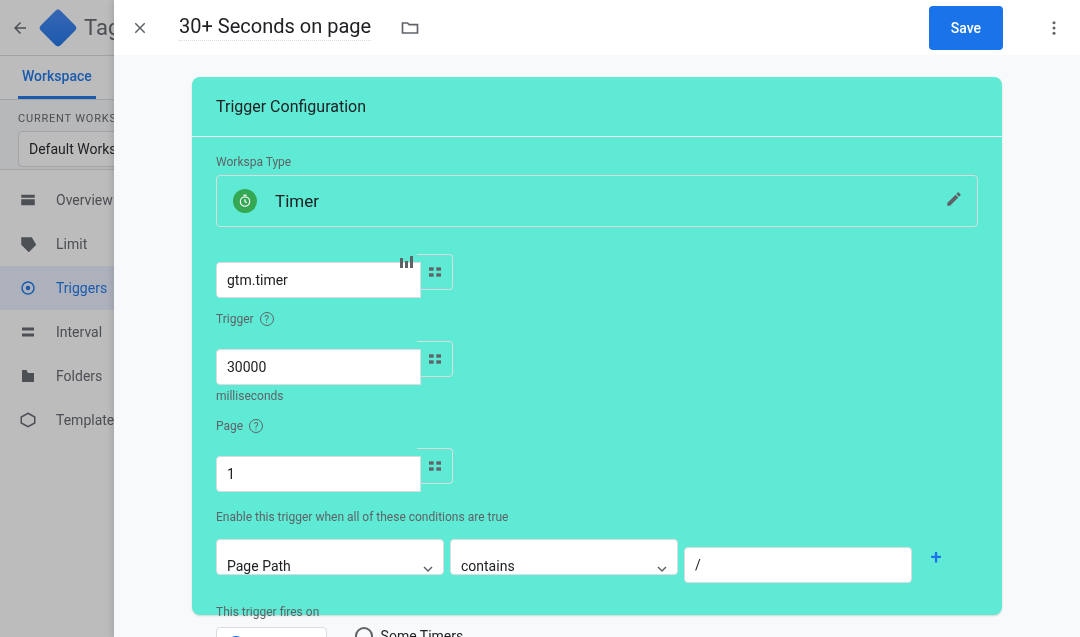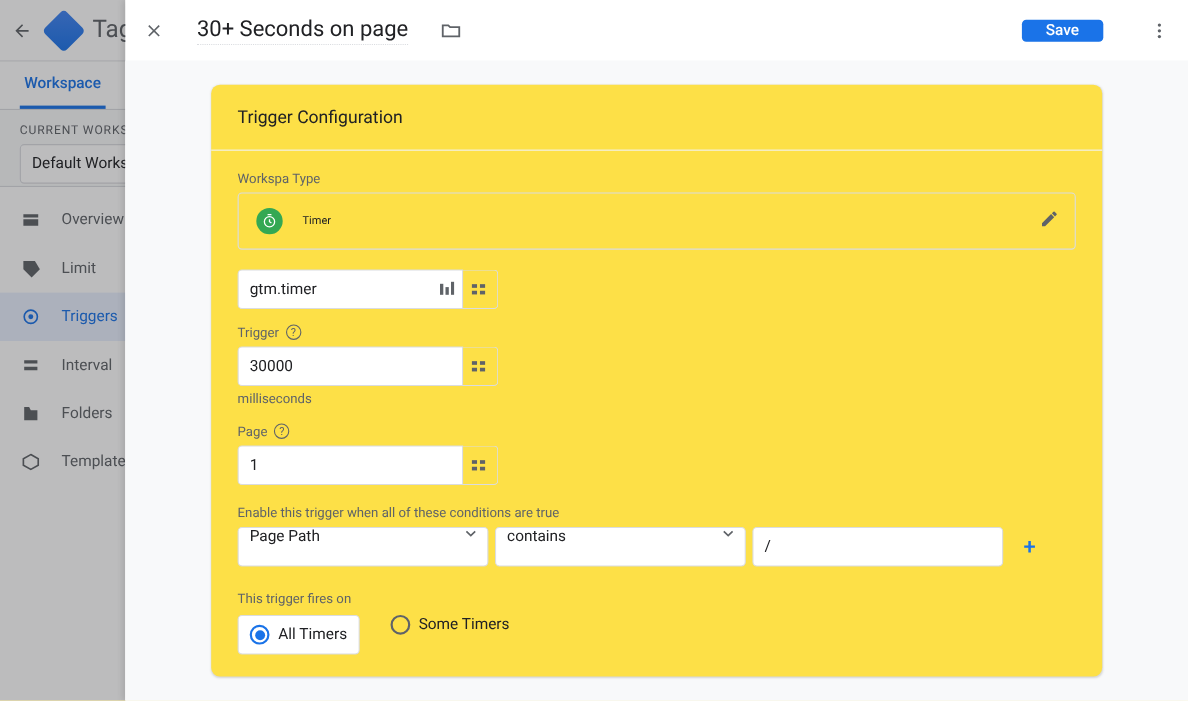--- a/index.html
+++ b/index.html
@@ -35,49 +35,49 @@
 
   
   .scrim{position:absolute;top:0;left:114px;right:0;bottom:0;background:#fff;box-shadow:-2px 0 6px rgba(0,0,0,0.12);}
   .scrim-left{position:absolute;top:0;left:0;width:114px;height:100%;background:rgba(32,33,36,0.3);pointer-events:none;}
 
   .modal-header{height:55px;display:flex;align-items:center;padding:0 14px;gap:27px;}
   .modal-header .close{width:24px;height:24px;cursor:pointer;display:flex;align-items:center;justify-content:center;border-radius:50%;color:#5f6368;}
   .modal-title{font-size:20px;color:#202124;border-bottom:1px dotted var(--border);padding-bottom:2px;outline:none;}
   .folder-ic{width:24px;height:24px;color:#5f6368;cursor:pointer;display:flex;align-items:center;justify-content:center;}
   .sp{flex:1;}
-  .save-btn{background:var(--blue);color:#fff;border:none;height:20px;padding:0 22px;border-radius:4px;font-size:14px;font-weight:500;cursor:pointer;}
+  .save-btn{background:var(--blue);color:#fff;border:none;height:44px;padding:0 22px;border-radius:4px;font-size:14px;font-weight:500;cursor:pointer;}
   .more{width:24px;height:24px;display:flex;align-items:center;justify-content:center;cursor:pointer;color:#5f6368;margin-left:12px;}
 
   .modal-body{position:absolute;top:55px;left:0;right:0;bottom:0;background:#f8f9fa;display:flex;justify-content:center;padding:22px 0;}
-  .card{width:810px;background:#fde047;border-radius:8px;box-shadow:0 1px 2px rgba(60,64,67,.2);padding:0;}
+  .card{width:810px;background:#5eead4;border-radius:8px;box-shadow:0 1px 2px rgba(60,64,67,.2);padding:0;}
   .card-title{font-size:16px;color:#202124;padding:20px 24px;border-bottom:1px solid #f1f3f4;}
   .card-content{padding:18px 24px 24px;}
 
   .lbl{font-size:12px;color:var(--text-light);margin-bottom:6px;display:flex;align-items:center;gap:6px;}
   .help{width:14px;height:14px;border:1.2px solid var(--text-light);border-radius:50%;display:inline-flex;align-items:center;justify-content:center;font-size:10px;color:var(--text-light);cursor:help;}
 
   .type-box{border:1px solid var(--border);border-radius:4px;height:52px;display:flex;align-items:center;padding:0 16px;gap:18px;margin-bottom:18px;position:relative;}
   .timer-badge{width:24px;height:24px;border-radius:50%;background:var(--timer-green);display:flex;align-items:center;justify-content:center;}
   .timer-badge svg{width:14px;height:14px;fill:#fff;}
-  .type-name{font-size:10px;color:#202124;}
+  .type-name{font-size:17px;color:#202124;}
   .edit-ic{position:absolute;right:14px;color:#5f6368;cursor:pointer;}
 
   .field-row{display:flex;align-items:center;margin-bottom:4px;}
   .input-wrap{position:relative;width:205px;}
-  .tinput{width:100%;height:36px;border:1px solid var(--border);border-radius:4px;padding:0 10px;font-size:14px;color:#202124;outline:none;}
+  .tinput{width:100%;height:36px;border:1px solid var(--border);border-radius:4px;padding:0 10px;font-size:14px;color:#202124;outline:none;margin-top:17px;}
   .stacked{position:absolute;right:8px;top:10px;width:14px;height:14px;color:#5f6368;}
   .var-btn{width:36px;height:36px;border:1px solid var(--border);border-left:none;border-radius:0 4px 4px 0;display:flex;align-items:center;justify-content:center;cursor:pointer;color:#5f6368;margin-left:-4px;}
   .input-wrap.has-adj .tinput{border-radius:4px 0 0 4px;}
   .hint{font-size:12px;color:var(--text-light);margin:4px 0 16px;}
 
   .section-gap{margin-top:8px;}
   
   .cond-row{display:flex;gap:6px;align-items:center;margin-top:6px;}
-  .sel{height:36px;border:1px solid var(--border);border-radius:4px;background:#fff;padding:0 10px;font-size:14px;color:#202124;display:flex;align-items:flex-start;justify-content:space-between;cursor:pointer;}
+  .sel{height:36px;border:1px solid var(--border);border-radius:4px;background:#fff;padding:0 10px;font-size:14px;color:#202124;display:flex;align-items:flex-end;justify-content:space-between;cursor:pointer;}
   .sel.var{width:228px;}
   .sel.op{width:228px;}
   .cond-val{width:228px;}
   .add{width:24px;height:24px;color:var(--blue);display:flex;align-items:center;justify-content:center;cursor:pointer;margin-left:6px;font-size:20px;font-weight:500;}
 
   .radios{display:flex;gap:28px;margin-top:8px;align-items:flex-start;}
   .radio{display:flex;align-items:center;gap:8px;font-size:14px;color:#202124;cursor:pointer;}
   .rdot{width:18px;height:18px;border:2px solid #5f6368;border-radius:50%;display:flex;align-items:center;justify-content:center;}
   .radio.sel .rdot{border-color:var(--blue);}
   .radio.sel .rdot::after{content:"";width:9px;height:9px;border-radius:50%;background:var(--blue);}

